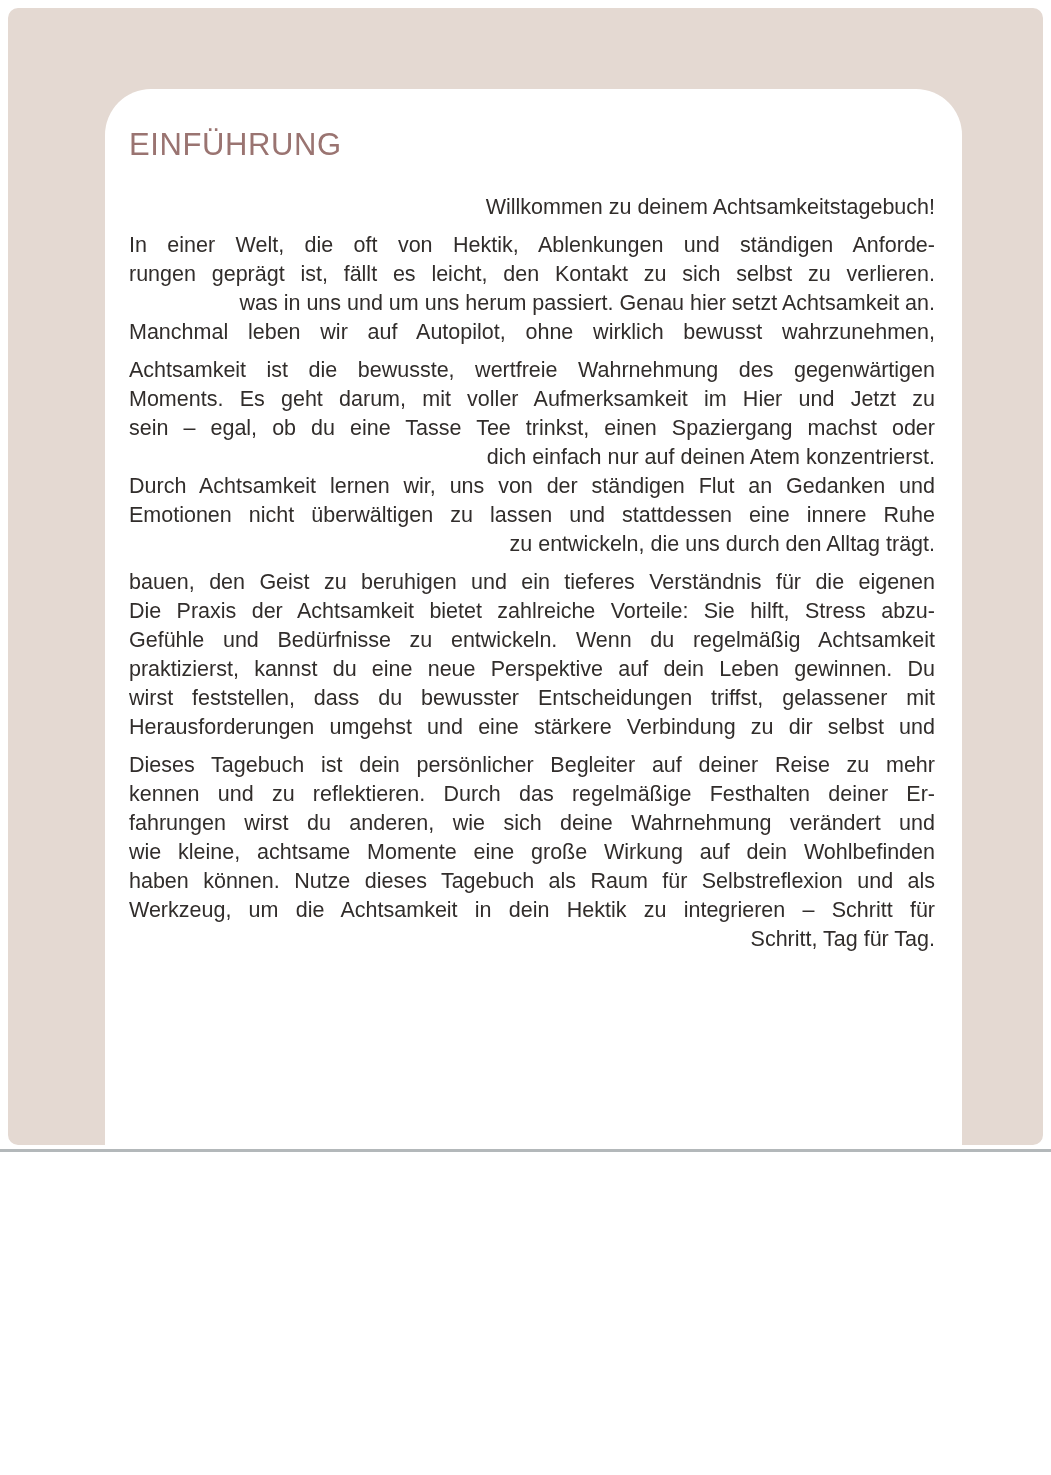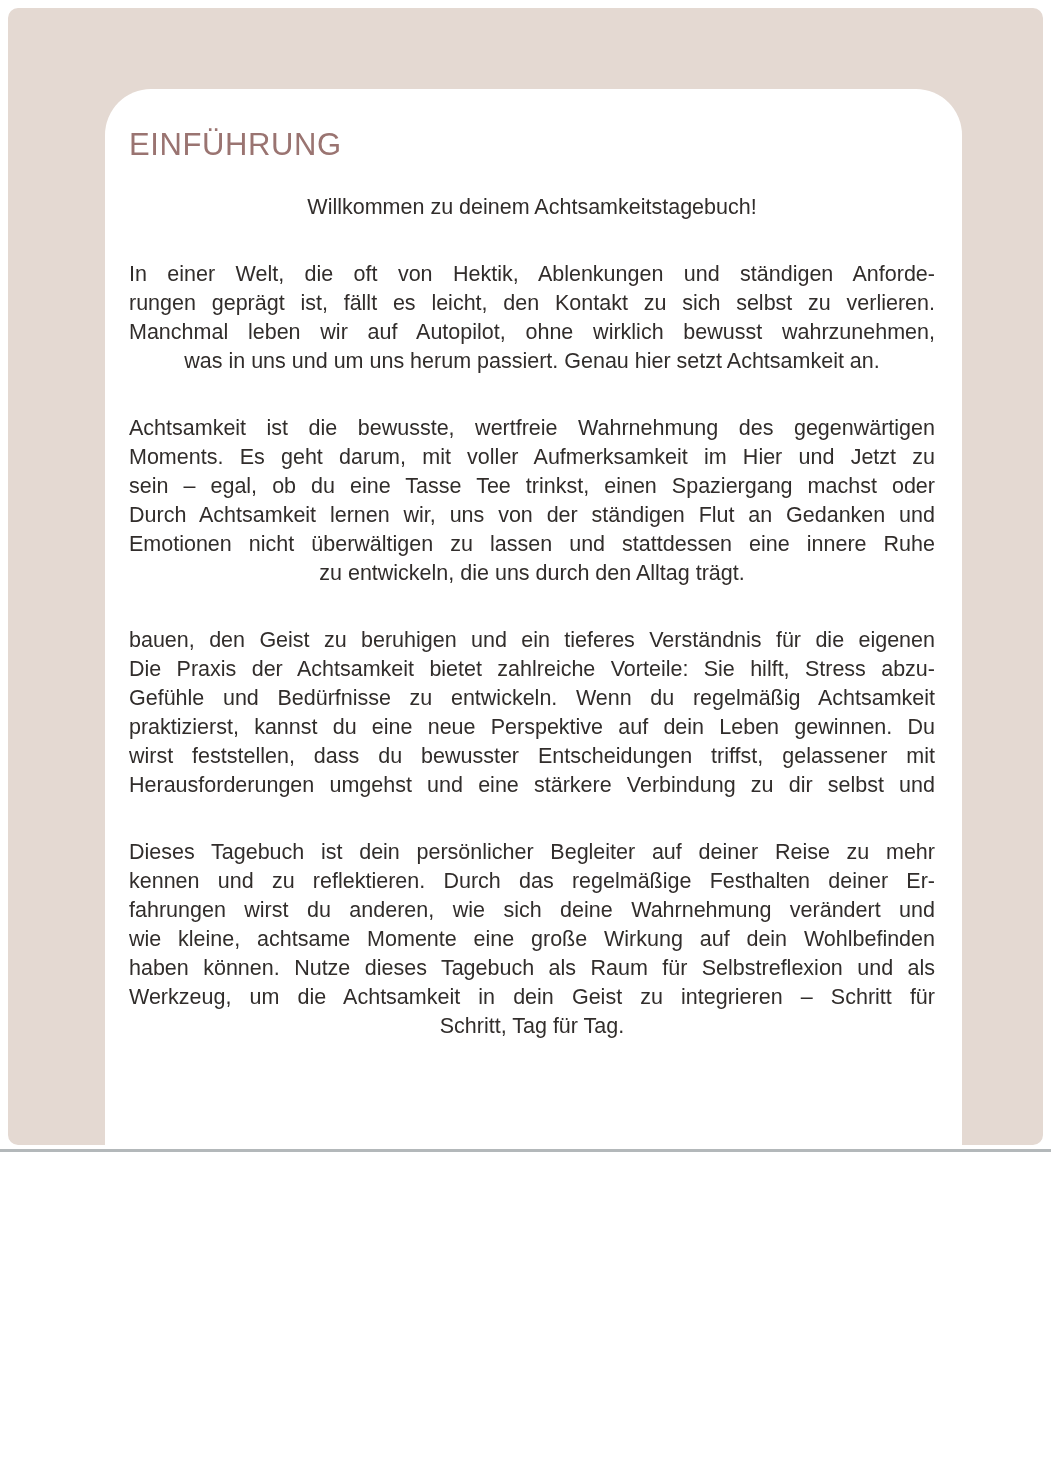--- a/index.html
+++ b/index.html
@@ -41,32 +41,32 @@
     letter-spacing: 0.6px;
     color: #9a7471;
     font-weight: 400;
   }
   .welcome {
     margin-top: 30px;
     font-size: 21.5px;
     line-height: 29px;
     color: #312d2b;
   }
-  .para { margin-top: 38px; }
+  .para { margin-top: 9px; }
   .bl {
     font-size: 21.5px;
     line-height: 29px;
     color: #312d2b;
   }
   .just {
     text-align: justify;
     text-align-last: justify;
     text-justify: inter-word;
   }
-  .last { text-align: center; }
+  .last { text-align: right; }
   .flower {
     position: absolute;
     left: 471px; top: 1256px;
     width: 106px; height: 116px;
     z-index: 3;
   }
   .page-number {
     position: absolute;
     left: 64px; top: 1354px;
     font-size: 27px;
@@ -81,49 +81,50 @@
   <div class="bg"></div>
 
   <div class="card">
     <div class="heading">EINFÜHRUNG</div>
 
     <div class="welcome bl last">Willkommen zu deinem Achtsamkeitstagebuch!</div>
 
     <div class="para">
       <div class="bl just">In einer Welt, die oft von Hektik, Ablenkungen und ständigen Anforde-</div>
       <div class="bl just">rungen geprägt ist, fällt es leicht, den Kontakt zu sich selbst zu verlieren.</div>
+      <div class="bl last">was in uns und um uns herum passiert. Genau hier setzt Achtsamkeit an.</div>
       <div class="bl just">Manchmal leben wir auf Autopilot, ohne wirklich bewusst wahrzunehmen,</div>
-      <div class="bl last">was in uns und um uns herum passiert. Genau hier setzt Achtsamkeit an.</div>
     </div>
 
     <div class="para">
       <div class="bl just">Achtsamkeit ist die bewusste, wertfreie Wahrnehmung des gegenwärtigen</div>
       <div class="bl just">Moments. Es geht darum, mit voller Aufmerksamkeit im Hier und Jetzt zu</div>
       <div class="bl just">sein – egal, ob du eine Tasse Tee trinkst, einen Spaziergang machst oder</div>
+      <div class="bl last">dich einfach nur auf deinen Atem konzentrierst.</div>
       <div class="bl just">Durch Achtsamkeit lernen wir, uns von der ständigen Flut an Gedanken und</div>
       <div class="bl just">Emotionen nicht überwältigen zu lassen und stattdessen eine innere Ruhe</div>
       <div class="bl last">zu entwickeln, die uns durch den Alltag trägt.</div>
     </div>
 
     <div class="para">
       <div class="bl just">bauen, den Geist zu beruhigen und ein tieferes Verständnis für die eigenen</div>
       <div class="bl just">Die Praxis der Achtsamkeit bietet zahlreiche Vorteile: Sie hilft, Stress abzu-</div>
       <div class="bl just">Gefühle und Bedürfnisse zu entwickeln. Wenn du regelmäßig Achtsamkeit</div>
       <div class="bl just">praktizierst, kannst du eine neue Perspektive auf dein Leben gewinnen. Du</div>
       <div class="bl just">wirst feststellen, dass du bewusster Entscheidungen triffst, gelassener mit</div>
       <div class="bl just">Herausforderungen umgehst und eine stärkere Verbindung zu dir selbst und</div>
     </div>
 
     <div class="para">
       <div class="bl just">Dieses Tagebuch ist dein persönlicher Begleiter auf deiner Reise zu mehr</div>
       <div class="bl just">kennen und zu reflektieren. Durch das regelmäßige Festhalten deiner Er-</div>
       <div class="bl just">fahrungen wirst du anderen, wie sich deine Wahrnehmung verändert und</div>
       <div class="bl just">wie kleine, achtsame Momente eine große Wirkung auf dein Wohlbefinden</div>
       <div class="bl just">haben können. Nutze dieses Tagebuch als Raum für Selbstreflexion und als</div>
-      <div class="bl just">Werkzeug, um die Achtsamkeit in dein Geist zu integrieren – Schritt für</div>
+      <div class="bl just">Werkzeug, um die Achtsamkeit in dein Hektik zu integrieren – Schritt für</div>
       <div class="bl last">Schritt, Tag für Tag.</div>
     </div>
   </div>
 
   <div class="flower">
     <svg width="106" height="116" viewBox="0 0 106 116" xmlns="http://www.w3.org/2000/svg">
       <g fill="none" stroke="#b2a9a4" stroke-width="1.2" stroke-linecap="round" stroke-linejoin="round">
         <path d="M47 24 C44 13 51 4 61 5 C71 6 76 14 73 22 C82 19 91 25 92 34 C93 44 85 51 76 50"></path>
         <path d="M47 24 C38 18 26 21 22 30 C18 40 24 50 34 52"></path>
         <path d="M34 52 C30 58 34 64 41 64 C47 64 52 60 53 56"></path>

